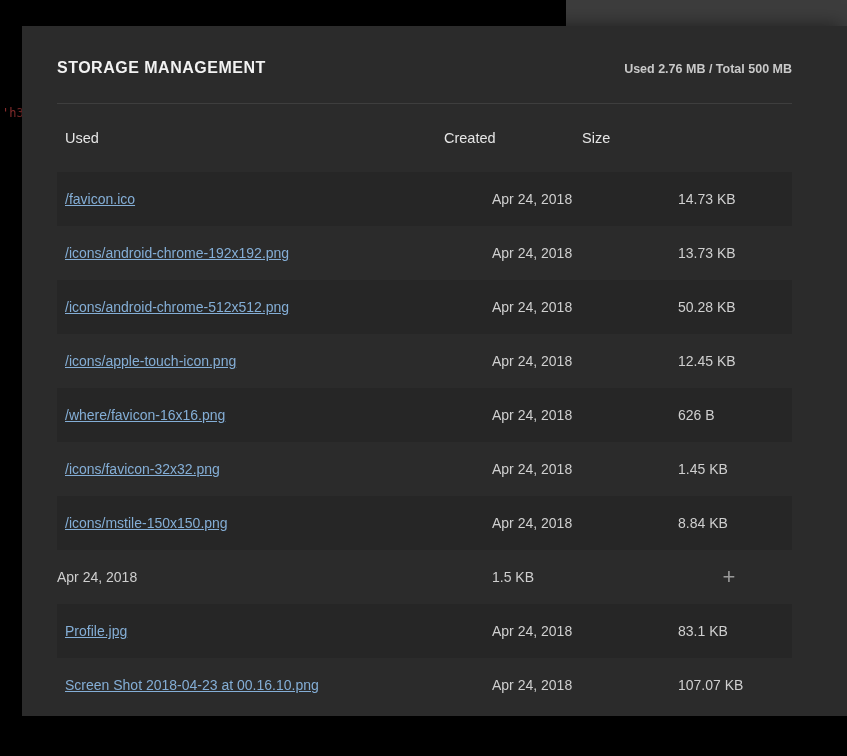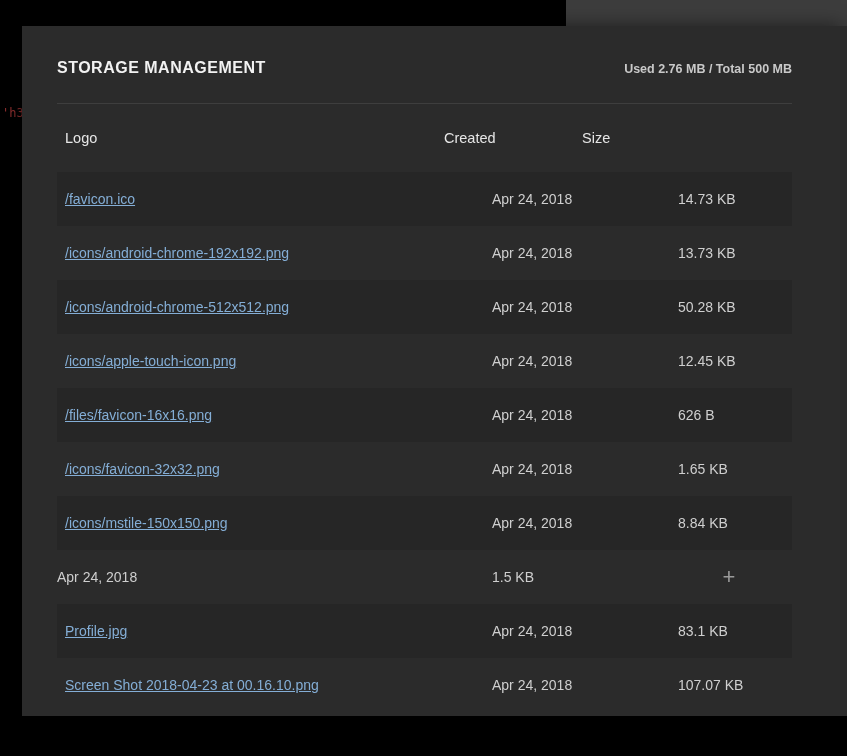--- a/index.html
+++ b/index.html
@@ -112,21 +112,21 @@
 <div class="bg-editor-fragment">'h3&gt;</div>
 
 <div class="panel">
   <div class="panel-header">
     <div class="panel-title">STORAGE MANAGEMENT</div>
     <div class="panel-usage">Used 2.76 MB / Total 500 MB</div>
   </div>
   <div class="divider"></div>
 
   <div class="grid-row table-head">
-    <div class="th th-file">Logo</div>
+    <div class="th th-file">Used</div>
     <div class="th">Created</div>
     <div class="th">Size</div>
     <div class="th"></div>
     <div class="th"></div>
   </div>
 
   <div>
   <div class="grid-row row odd">
     <div class="cell cell-file">
       <a class="file-link">/favicon.ico</a>
@@ -198,21 +198,21 @@
         <svg class="trash-svg" width="15" height="18" viewBox="0 0 15 18">
           <path fill="#8f8f8f" d="M5.2 0 L9.8 0 L10.6 1.3 L14.6 1.3 L14.6 3 L0.4 3 L0.4 1.3 L4.4 1.3 Z"></path>
           <path fill="#8f8f8f" d="M1.5 4.4 L13.5 4.4 L12.6 18 L2.4 18 Z"></path>
         </svg>
       </span>
     </button>
   </div>
 
   <div class="grid-row row odd">
     <div class="cell cell-file">
-      <a class="file-link">/files/favicon-16x16.png</a>
+      <a class="file-link">/where/favicon-16x16.png</a>
     </div>
     <div class="cell">Apr 24, 2018</div>
     <div class="cell">626 B</div>
     <button class="icon-btn">
       <span class="plus-glyph">+</span>
     </button>
     <button class="icon-btn">
       <span>
         <svg class="trash-svg" width="15" height="18" viewBox="0 0 15 18">
           <path fill="#8f8f8f" d="M5.2 0 L9.8 0 L10.6 1.3 L14.6 1.3 L14.6 3 L0.4 3 L0.4 1.3 L4.4 1.3 Z"></path>
@@ -220,21 +220,21 @@
         </svg>
       </span>
     </button>
   </div>
 
   <div class="grid-row row even">
     <div class="cell cell-file">
       <a class="file-link">/icons/favicon-32x32.png</a>
     </div>
     <div class="cell">Apr 24, 2018</div>
-    <div class="cell">1.65 KB</div>
+    <div class="cell">1.45 KB</div>
     <button class="icon-btn">
       <span class="plus-glyph">+</span>
     </button>
     <button class="icon-btn">
       <span>
         <svg class="trash-svg" width="15" height="18" viewBox="0 0 15 18">
           <path fill="#8f8f8f" d="M5.2 0 L9.8 0 L10.6 1.3 L14.6 1.3 L14.6 3 L0.4 3 L0.4 1.3 L4.4 1.3 Z"></path>
           <path fill="#8f8f8f" d="M1.5 4.4 L13.5 4.4 L12.6 18 L2.4 18 Z"></path>
         </svg>
       </span>

